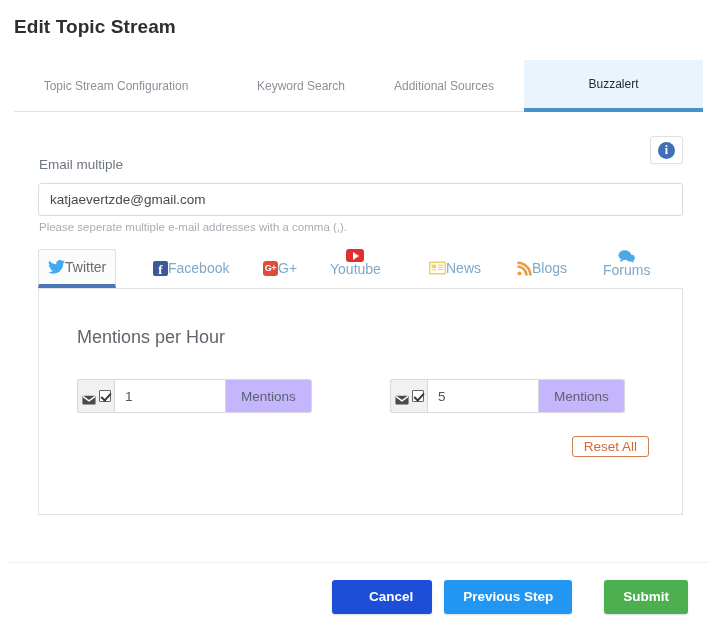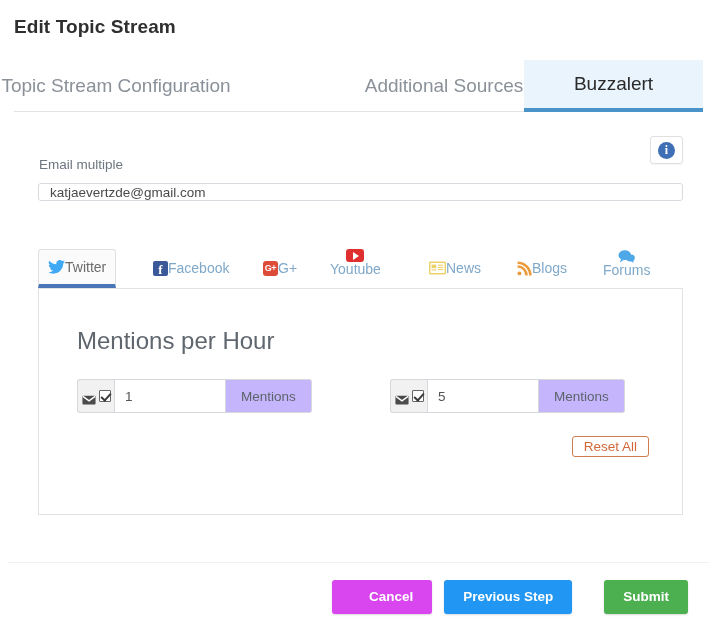--- a/index.html
+++ b/index.html
@@ -24,21 +24,21 @@
   .tabbar {
     position: absolute; left: 14px; top: 60px; width: 689px; height: 52px;
   }
   .tabbar-underline {
     position: absolute; left: 0; bottom: 0; width: 689px; height: 1px;
     background: #e3e3e3;
   }
   .tab {
     position: absolute; top: 0; height: 51px;
     display: flex; align-items: center; justify-content: center;
-    font-size: 19px; color: #8a9199;
+    font-size: 12px; color: #8a9199;
     cursor: pointer; white-space: nowrap; text-align: right;
   }
   .tab.active {
     background: #e9f4fd;
     color: #2a2a2a;
     border-bottom: 4px solid #4a93c9;
     height: 52px;
     z-index: 2;
   }
 
@@ -61,21 +61,21 @@
     line-height: 1;
   }
 
   
   .email-label {
     position: absolute; left: 39px; top: 157px;
     font-size: 13.5px; color: #6e7680;
   }
   .email-input {
     position: absolute; left: 38px; top: 183px;
-    width: 645px; height: 18px;
+    width: 645px; height: 33px;
     border: 1px solid #d8dbe0; border-radius: 3px;
     background: #fff;
     font-family: "Liberation Sans", sans-serif;
     font-size: 13.5px; color: #4a4a4a;
     padding: 0 11px;
     outline: none;
   }
   .email-help {
     position: absolute; left: 39px; top: 221px;
     font-size: 11.5px; color: #a8adb4;
@@ -136,21 +136,21 @@
 
   
   .panel {
     position: absolute; left: 38px; top: 288px;
     width: 645px; height: 227px;
     border: 1px solid #e2e2e2; border-top: 1px solid #e2e2e2;
     background: #fff;
   }
   .panel-title {
     position: absolute; left: 38px; top: 38px;
-    font-size: 24px; color: #5f666e; font-weight: normal;
+    font-size: 18px; color: #5f666e; font-weight: normal;
   }
 
   
   .input-group {
     position: absolute; height: 34px; display: flex;
     border-radius: 3px;
   }
   .ig-addon-left {
     width: 37px; border: 1px solid #d5d8dc; border-right: none;
     background: #f1f1f1; border-radius: 3px 0 0 3px;
@@ -201,50 +201,54 @@
     display: flex; gap: 12px;
   }
   .btn {
     border: none; border-radius: 3px;
     color: #fff; font-weight: bold; font-size: 13.5px;
     font-family: "Liberation Sans", sans-serif;
     padding: 9px 19px; cursor: pointer;
     box-shadow: 0 1px 2px rgba(0,0,0,.15);
     line-height: 1.2;
   }
-  .btn-cancel { background: #d946ef; padding-left: 37px; }
+  .btn-cancel { background: #1d4ed8; padding-left: 37px; }
   .btn-prev   { background: #2196f3; }
   .btn-submit { background: #4caf50; margin-left: 20px; }
 </style>
 </head>
 <body>
 
 <div id="app">
 
   <div class="page-title">Edit Topic Stream</div>
 
   <div class="tabbar">
     <div class="tabbar-underline"></div>
     <div class="tab" style="left:0px;   width:204px;">
         <span>Topic Stream Configuration</span>
       </div>
+    <div class="tab" style="left:211px; width:152px;">
+        <span>Keyword Search</span>
+      </div>
     <div class="tab" style="left:347px; width:166px;">
         <span>Additional Sources</span>
       </div>
     <div class="tab active" style="left:510px; width:179px;">
         <span>Buzzalert</span>
       </div>
   </div>
 
   <div class="info-btn">
     <span class="info-circle">i</span>
   </div>
 
   <div class="email-label">Email multiple</div>
   <input class="email-input" value="katjaevertzde@gmail.com" style="">
+  <div class="email-help">Please seperate multiple e-mail addresses with a comma (,).</div>
 
   <div class="social-tabs">
 
     <div class="social-tab active" style="left:0px;">
       <span class="ic ic-twitter">
         <svg viewBox="0 0 24 20" width="17" height="14">
             <path fill="#3fa9f5" d="M24 2.4a9.8 9.8 0 0 1-2.83.78A4.93 4.93 0 0 0 23.34.37a9.86 9.86 0 0 1-3.13 1.2A4.92 4.92 0 0 0 11.8 6.03 13.97 13.97 0 0 1 1.67.9a4.92 4.92 0 0 0 1.52 6.57 4.9 4.9 0 0 1-2.23-.62v.06a4.92 4.92 0 0 0 3.95 4.83 4.96 4.96 0 0 1-2.22.08 4.93 4.93 0 0 0 4.6 3.42A9.88 9.88 0 0 1 0 17.3a13.94 13.94 0 0 0 7.55 2.21c9.06 0 14.01-7.5 14.01-14v-.64A10 10 0 0 0 24 2.4z"></path>
           </svg>
       </span>
       <span class="lbl">Twitter</span>

